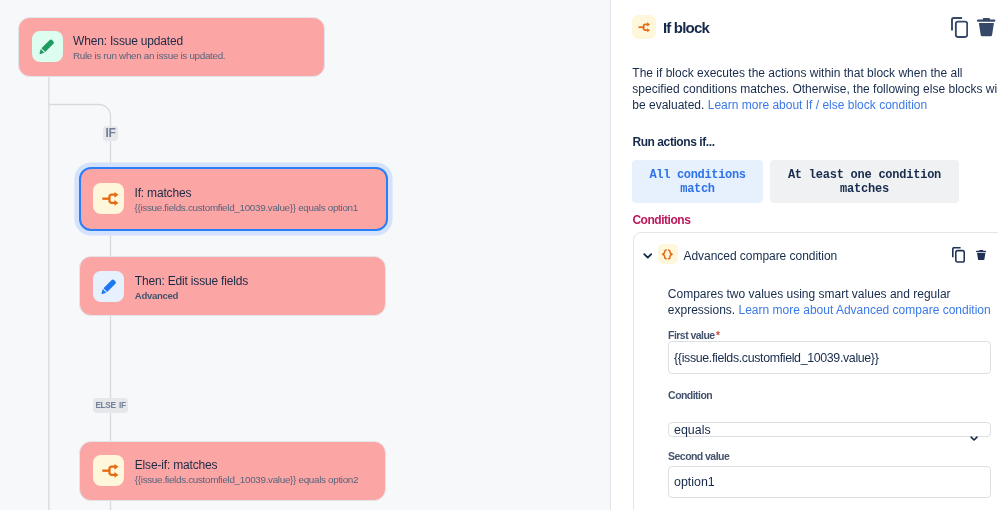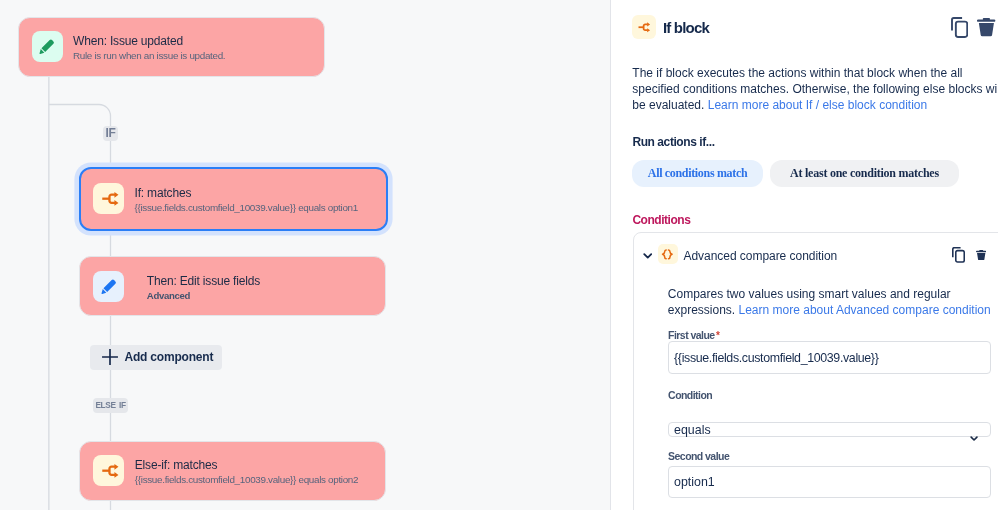--- a/index.html
+++ b/index.html
@@ -40,22 +40,22 @@
   .p-title{position:absolute;left:51.6px;top:20.1px;font-size:15px;font-weight:600;
            letter-spacing:-0.8px;color:#15294B;line-height:16px;}
   .ic-copy{position:absolute;left:340px;top:16.9px;}
   .ic-trash{position:absolute;left:366.05px;top:18.3px;}
 
   .p-desc{position:absolute;left:21px;top:64.9px;width:380px;margin:0;font-size:12px;
           line-height:16.1px;color:#172B4D;}
   .lnk{color:#3B79E8;text-decoration:none;}
   .p-label{position:absolute;left:21.1px;top:135.7px;font-size:12px;font-weight:700;
            letter-spacing:-0.42px;color:#172B4D;line-height:12px;}
-  .seg-btn{position:absolute;top:160.3px;height:27px;border:none;border-radius:12px;
-           font-family:Liberation Serif, serif;font-size:12px;font-weight:600;
+  .seg-btn{position:absolute;top:160.3px;height:43px;border:none;border-radius:4px;
+           font-family:Liberation Mono, monospace;font-size:12px;font-weight:600;
            color:#172B4D;background:#F0F1F3;padding:0;cursor:pointer;}
   .seg-btn.on{background:#E7F1FD;color:#2D72E8;left:20.8px;width:130.9px;letter-spacing:-0.33px;}
   .seg-btn.off{left:158.4px;width:189.6px;letter-spacing:-0.24px;}
   .p-label2{position:absolute;left:21.1px;top:214.1px;font-size:12px;font-weight:700;
             letter-spacing:-0.46px;color:#be185d;line-height:12px;}
 
   .cond-card{position:absolute;left:21.5px;top:232.2px;width:376px;height:300px;
              border:1px solid #E3E5E9;border-radius:8px;box-sizing:border-box;background:#fff;}
   .chev{position:absolute;left:8.9px;top:17.4px;}
   .cond-icon{position:absolute;left:23.8px;top:10.5px;width:20.4px;height:20.6px;border-radius:5px;
@@ -110,39 +110,33 @@
           <path d="M18.9 7.9H15.2a2.2 2.2 0 0 0-2.2 2.2v4.2a2.2 2.2 0 0 0 2.2 2.2h3.7" stroke="#E56910" stroke-width="2.4" fill="none" stroke-linecap="butt"></path>
           <path d="M18.2 5.1 22.4 8.1l-4.2 3zM18.2 13.6 22.4 16.6l-4.2 3z" fill="#E56910"></path>
         </svg>
       </span>
       <span class="ctext">
         <div class="ct-title">If: matches</div>
         <div class="ct-sub">{{issue.fields.customfield_10039.value}} equals option1</div>
       </span>
     </div>
 
-    <div class="card" style="left:79.3px;top:256.3px;width:307px;height:60px;gap:12px;">
+    <div class="card" style="left:79.3px;top:256.3px;width:307px;height:60px;">
       <span class="icon-sq" style="background:#E7F1FD;">
         <svg width="20.2" height="20.2" viewBox="0 0 24 24" aria-hidden="true">
           <path d="M5.3 14.6 15.1 4.8q1.4-1.4 2.8 0l1.6 1.6q1.4 1.4 0 2.8l-9.8 9.8Z" fill="#1D76F2"></path>
           <path d="M4.5 15.6 3.0 20.4a.7.7 0 0 0 .88.88l4.8-1.5-4.18-4.18Z" fill="#1D76F2"></path>
         </svg>
       </span>
       <span class="ctext">
         <div class="ct-title">Then: Edit issue fields</div>
         <div class="ct-sub bold">Advanced</div>
       </span>
     </div>
 
-    <div class="addbtn" style="left:90.3px;top:344.5px;width:132px;height:25.6px;">
-      <svg class="plus" viewBox="0 0 24 24" aria-hidden="true">
-        <path d="M12 1.4v21.2M1.4 12h21.2" stroke="#14264A" stroke-width="2.2" stroke-linecap="butt"></path>
-      </svg>
-      <span class="lab">Add component</span>
-    </div>
 
     <div class="chip" style="left:92.5px;top:397.7px;width:35.8px;height:15.3px;font-size:8.3px;letter-spacing:-0.35px;word-spacing:1.4px;padding-left:0.4px;">
       <span>ELSE IF</span>
     </div>
 
     <div class="card" style="left:79.3px;top:440.6px;width:307px;height:60px;">
       <span class="icon-sq" style="background:#FFF7DC;">
         <svg width="23" height="23" viewBox="0 0 24 24" aria-hidden="true">
           <path d="M5.5 12.2H13.0" stroke="#E56910" stroke-width="2.4" stroke-linecap="butt"></path>
           <path d="M18.9 7.9H15.2a2.2 2.2 0 0 0-2.2 2.2v4.2a2.2 2.2 0 0 0 2.2 2.2h3.7" stroke="#E56910" stroke-width="2.4" fill="none" stroke-linecap="butt"></path>

